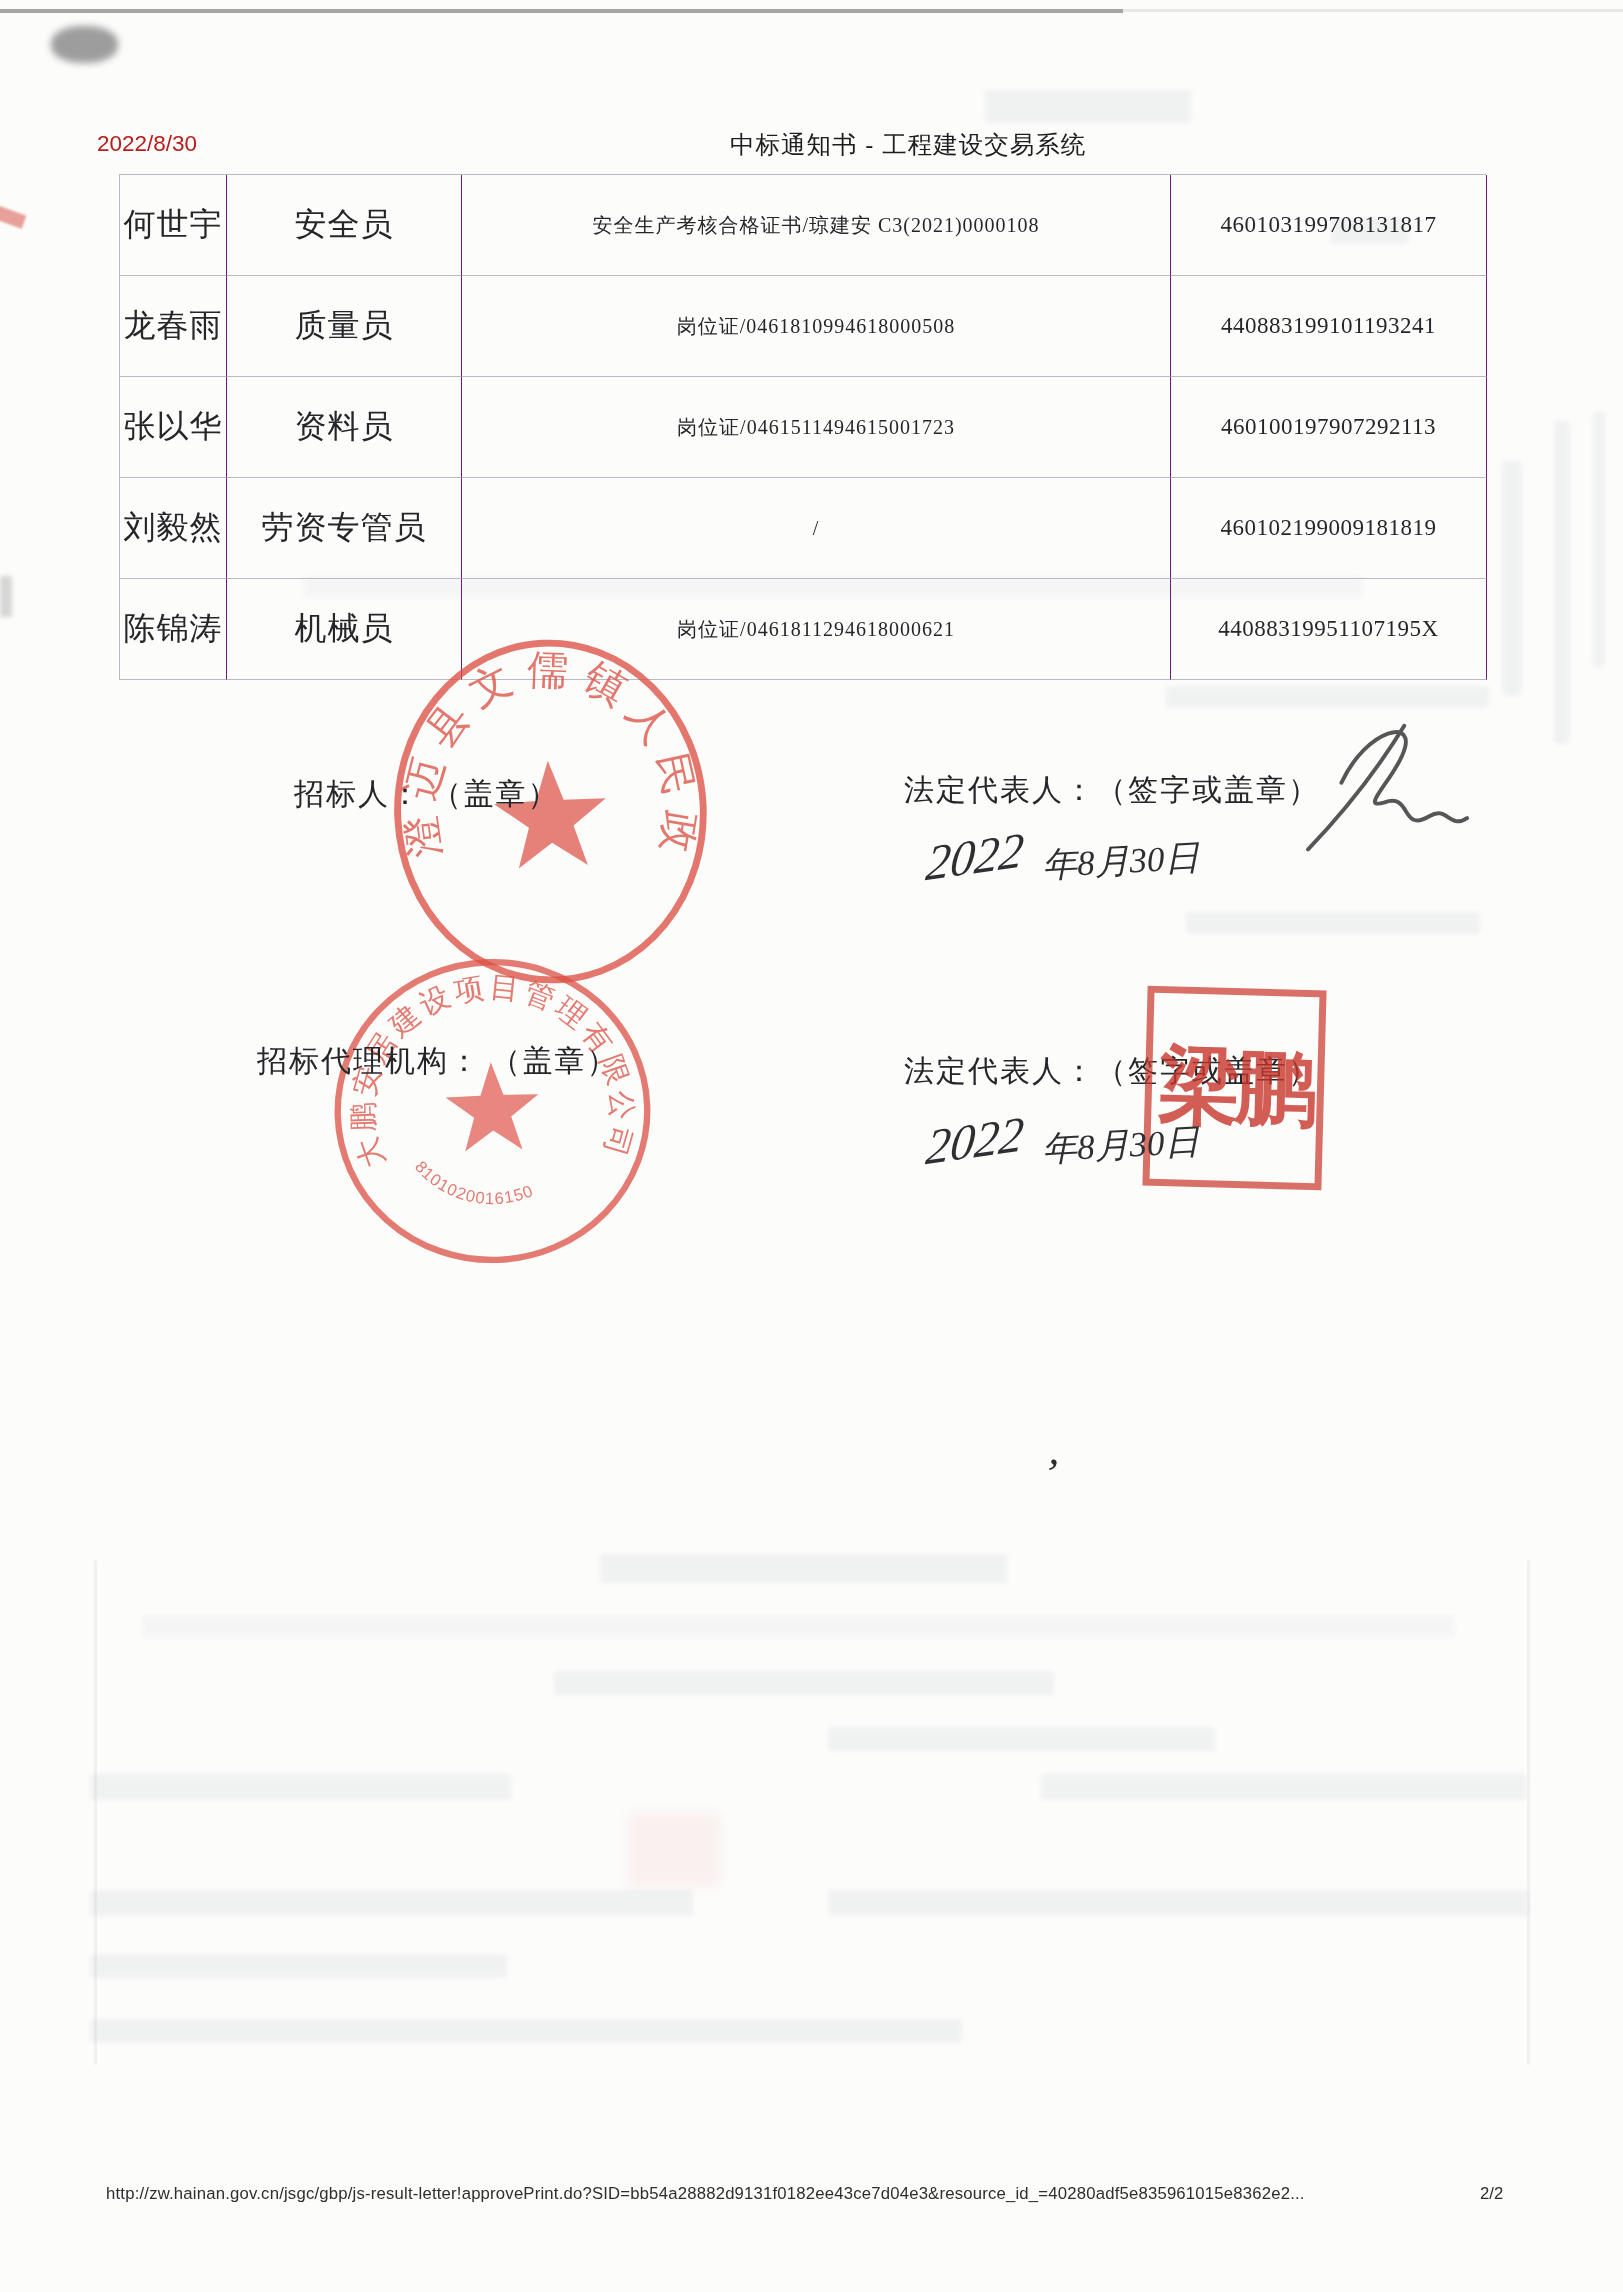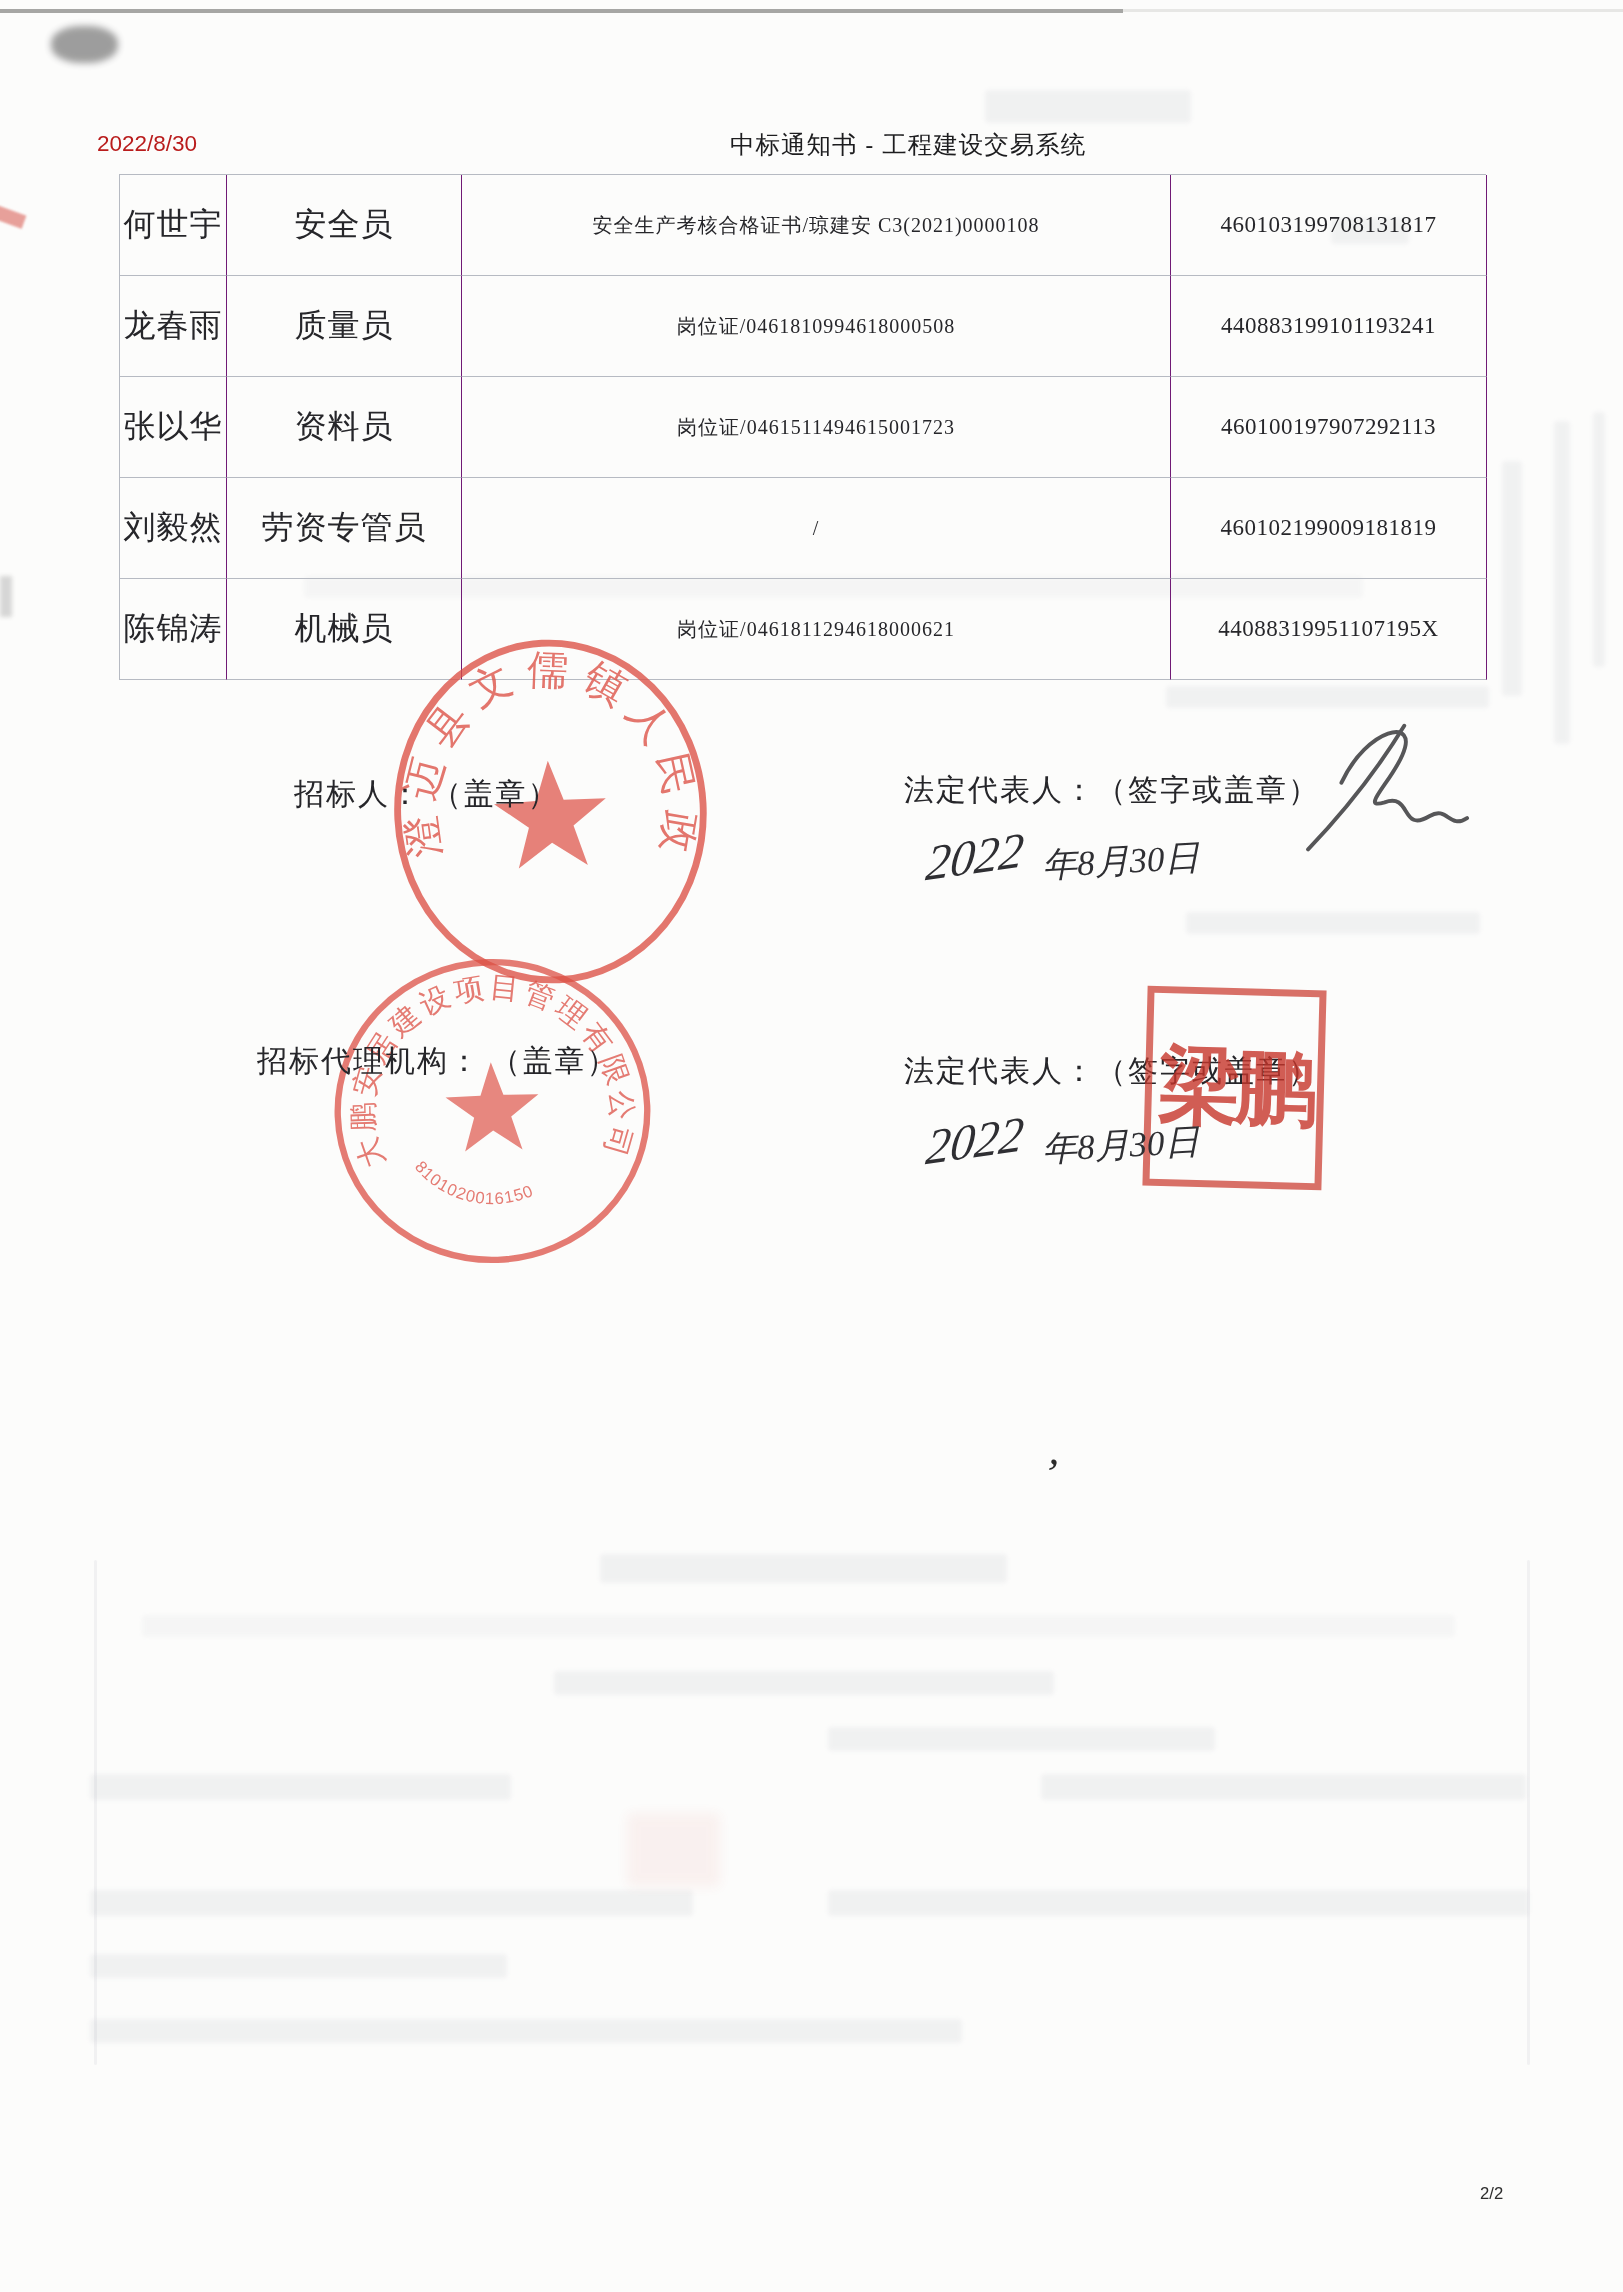--- a/index.html
+++ b/index.html
@@ -160,16 +160,17 @@
     <span>梁鹏</span>
   </div>
 
   <div class="abs hand" style="left:926px;top:1112px;">
     <span class="hand-year">2022</span>
     <span class="hand-rest">年8月30日</span>
   </div>
 
   <div class="abs comma">’</div>
 
+  <div class="abs sans foot-url">http://zw.hainan.gov.cn/jsgc/gbp/js-result-letter!approvePrint.do?SID=bb54a28882d9131f0182ee43ce7d04e3&amp;resource_id_=40280adf5e835961015e8362e2...</div>
   <div class="abs sans foot-page">2/2</div>
 
 </div>
 
 
 </body></html>

